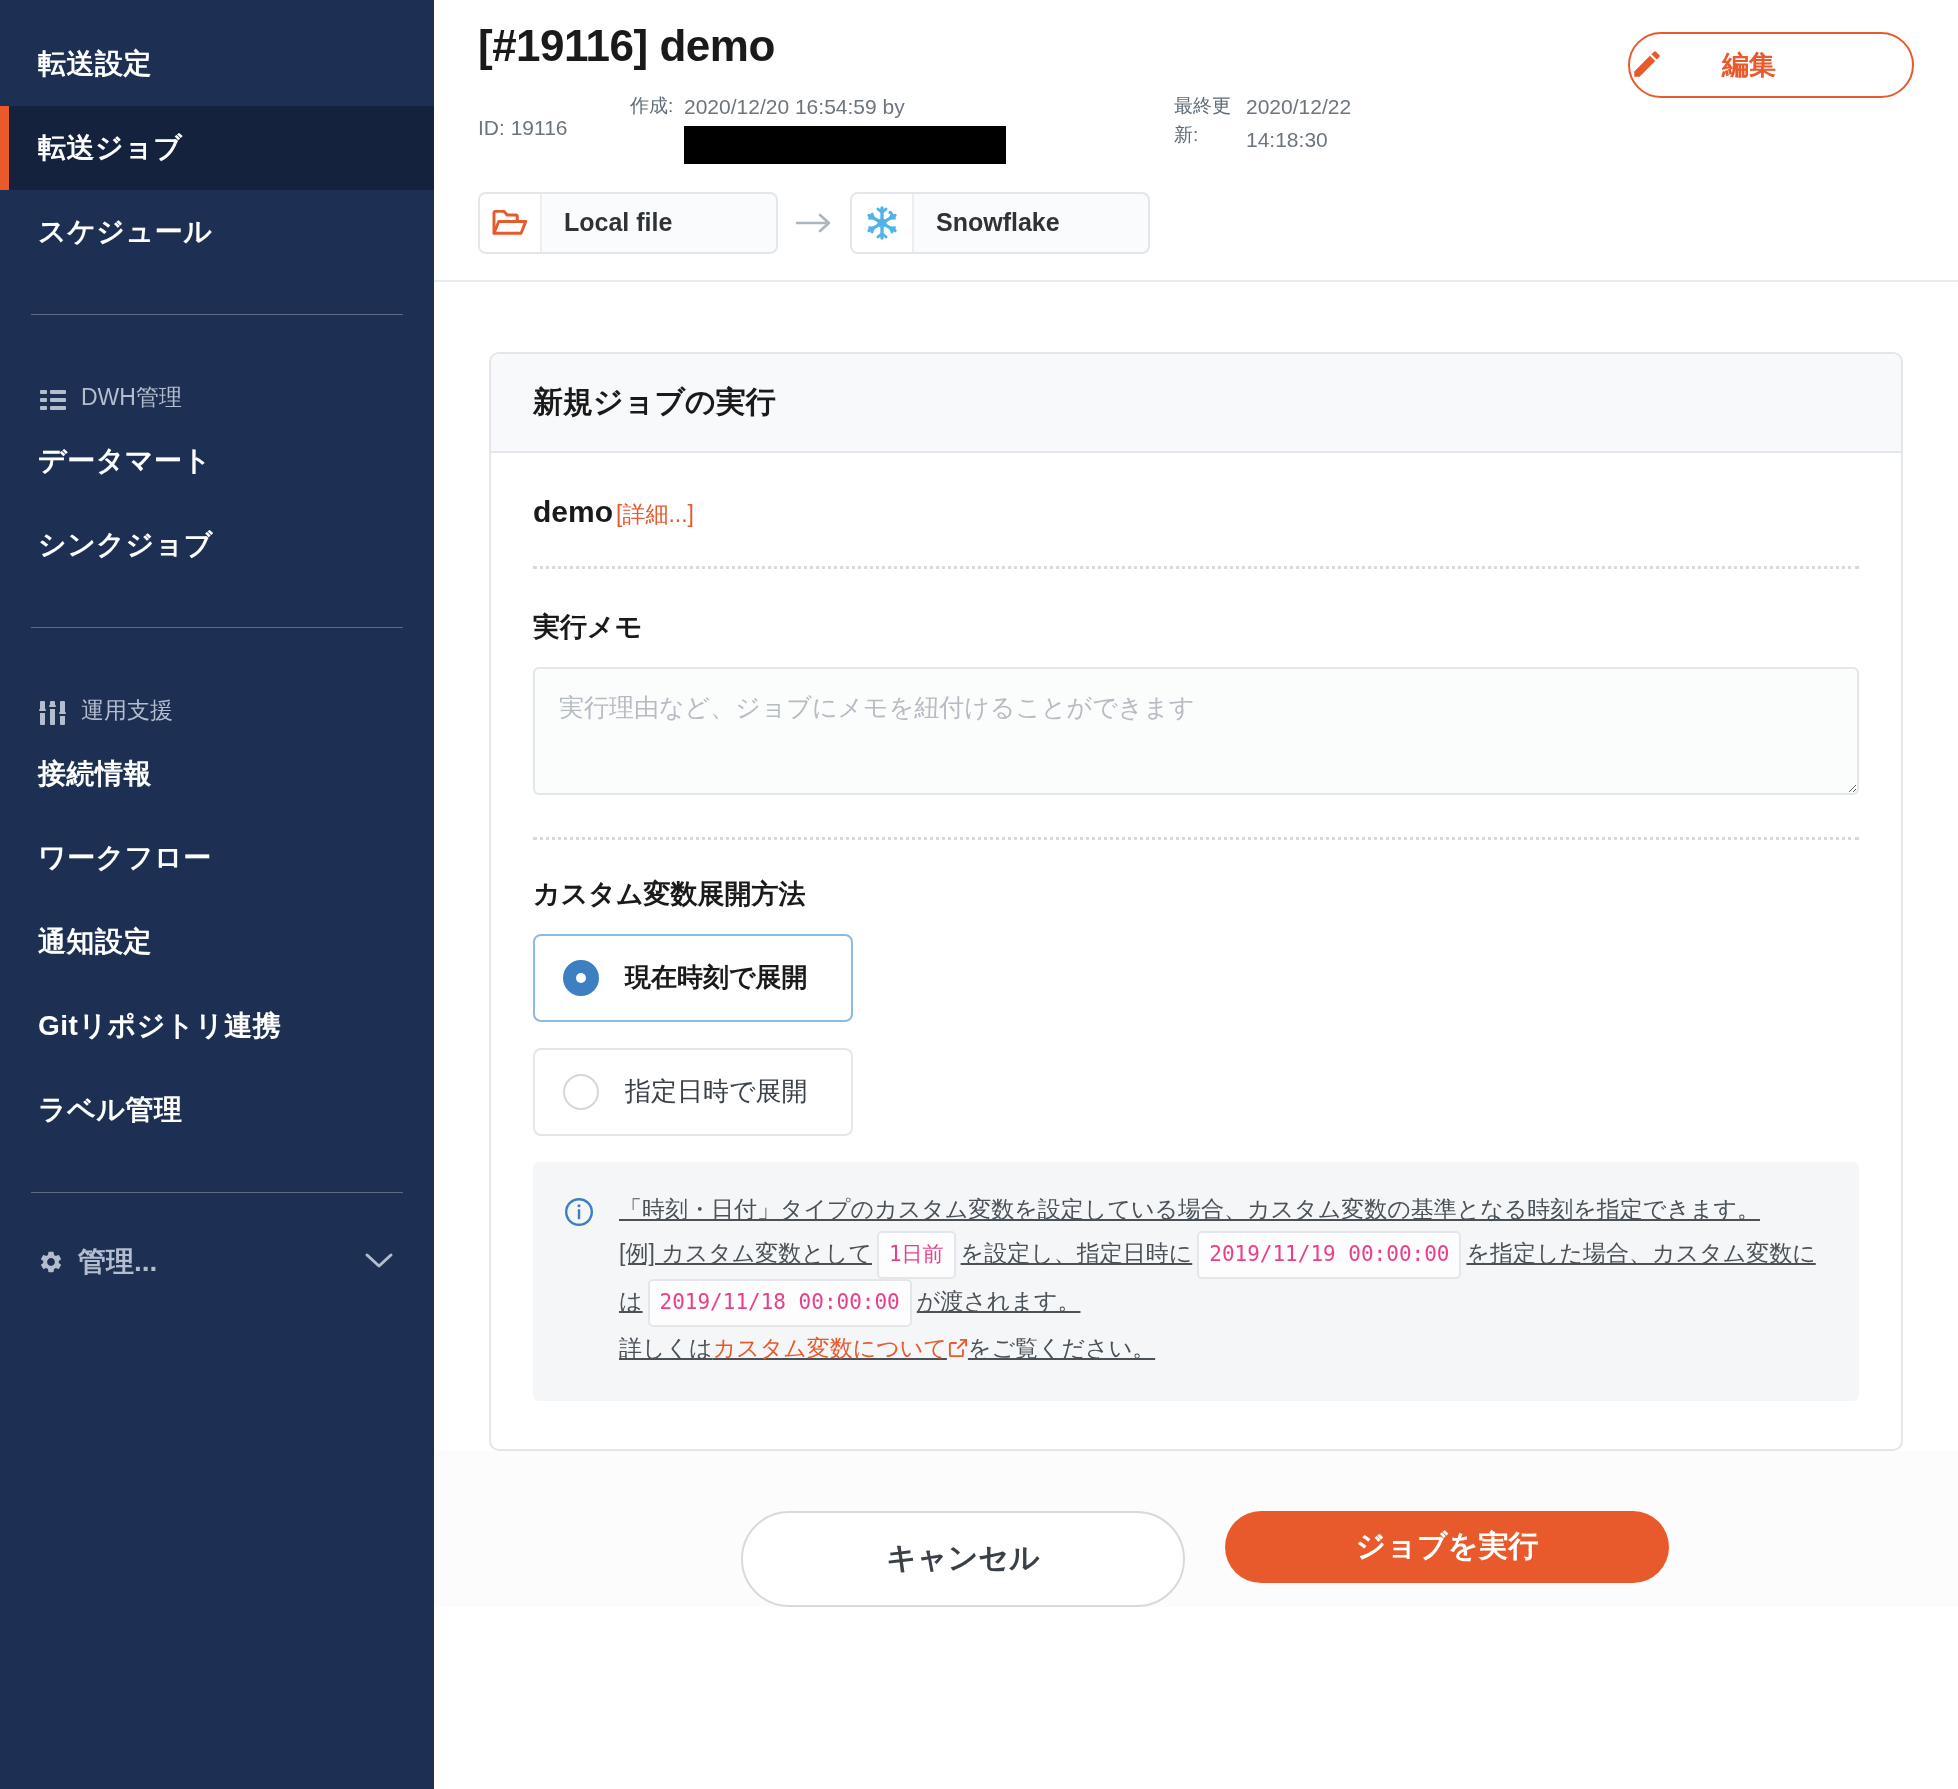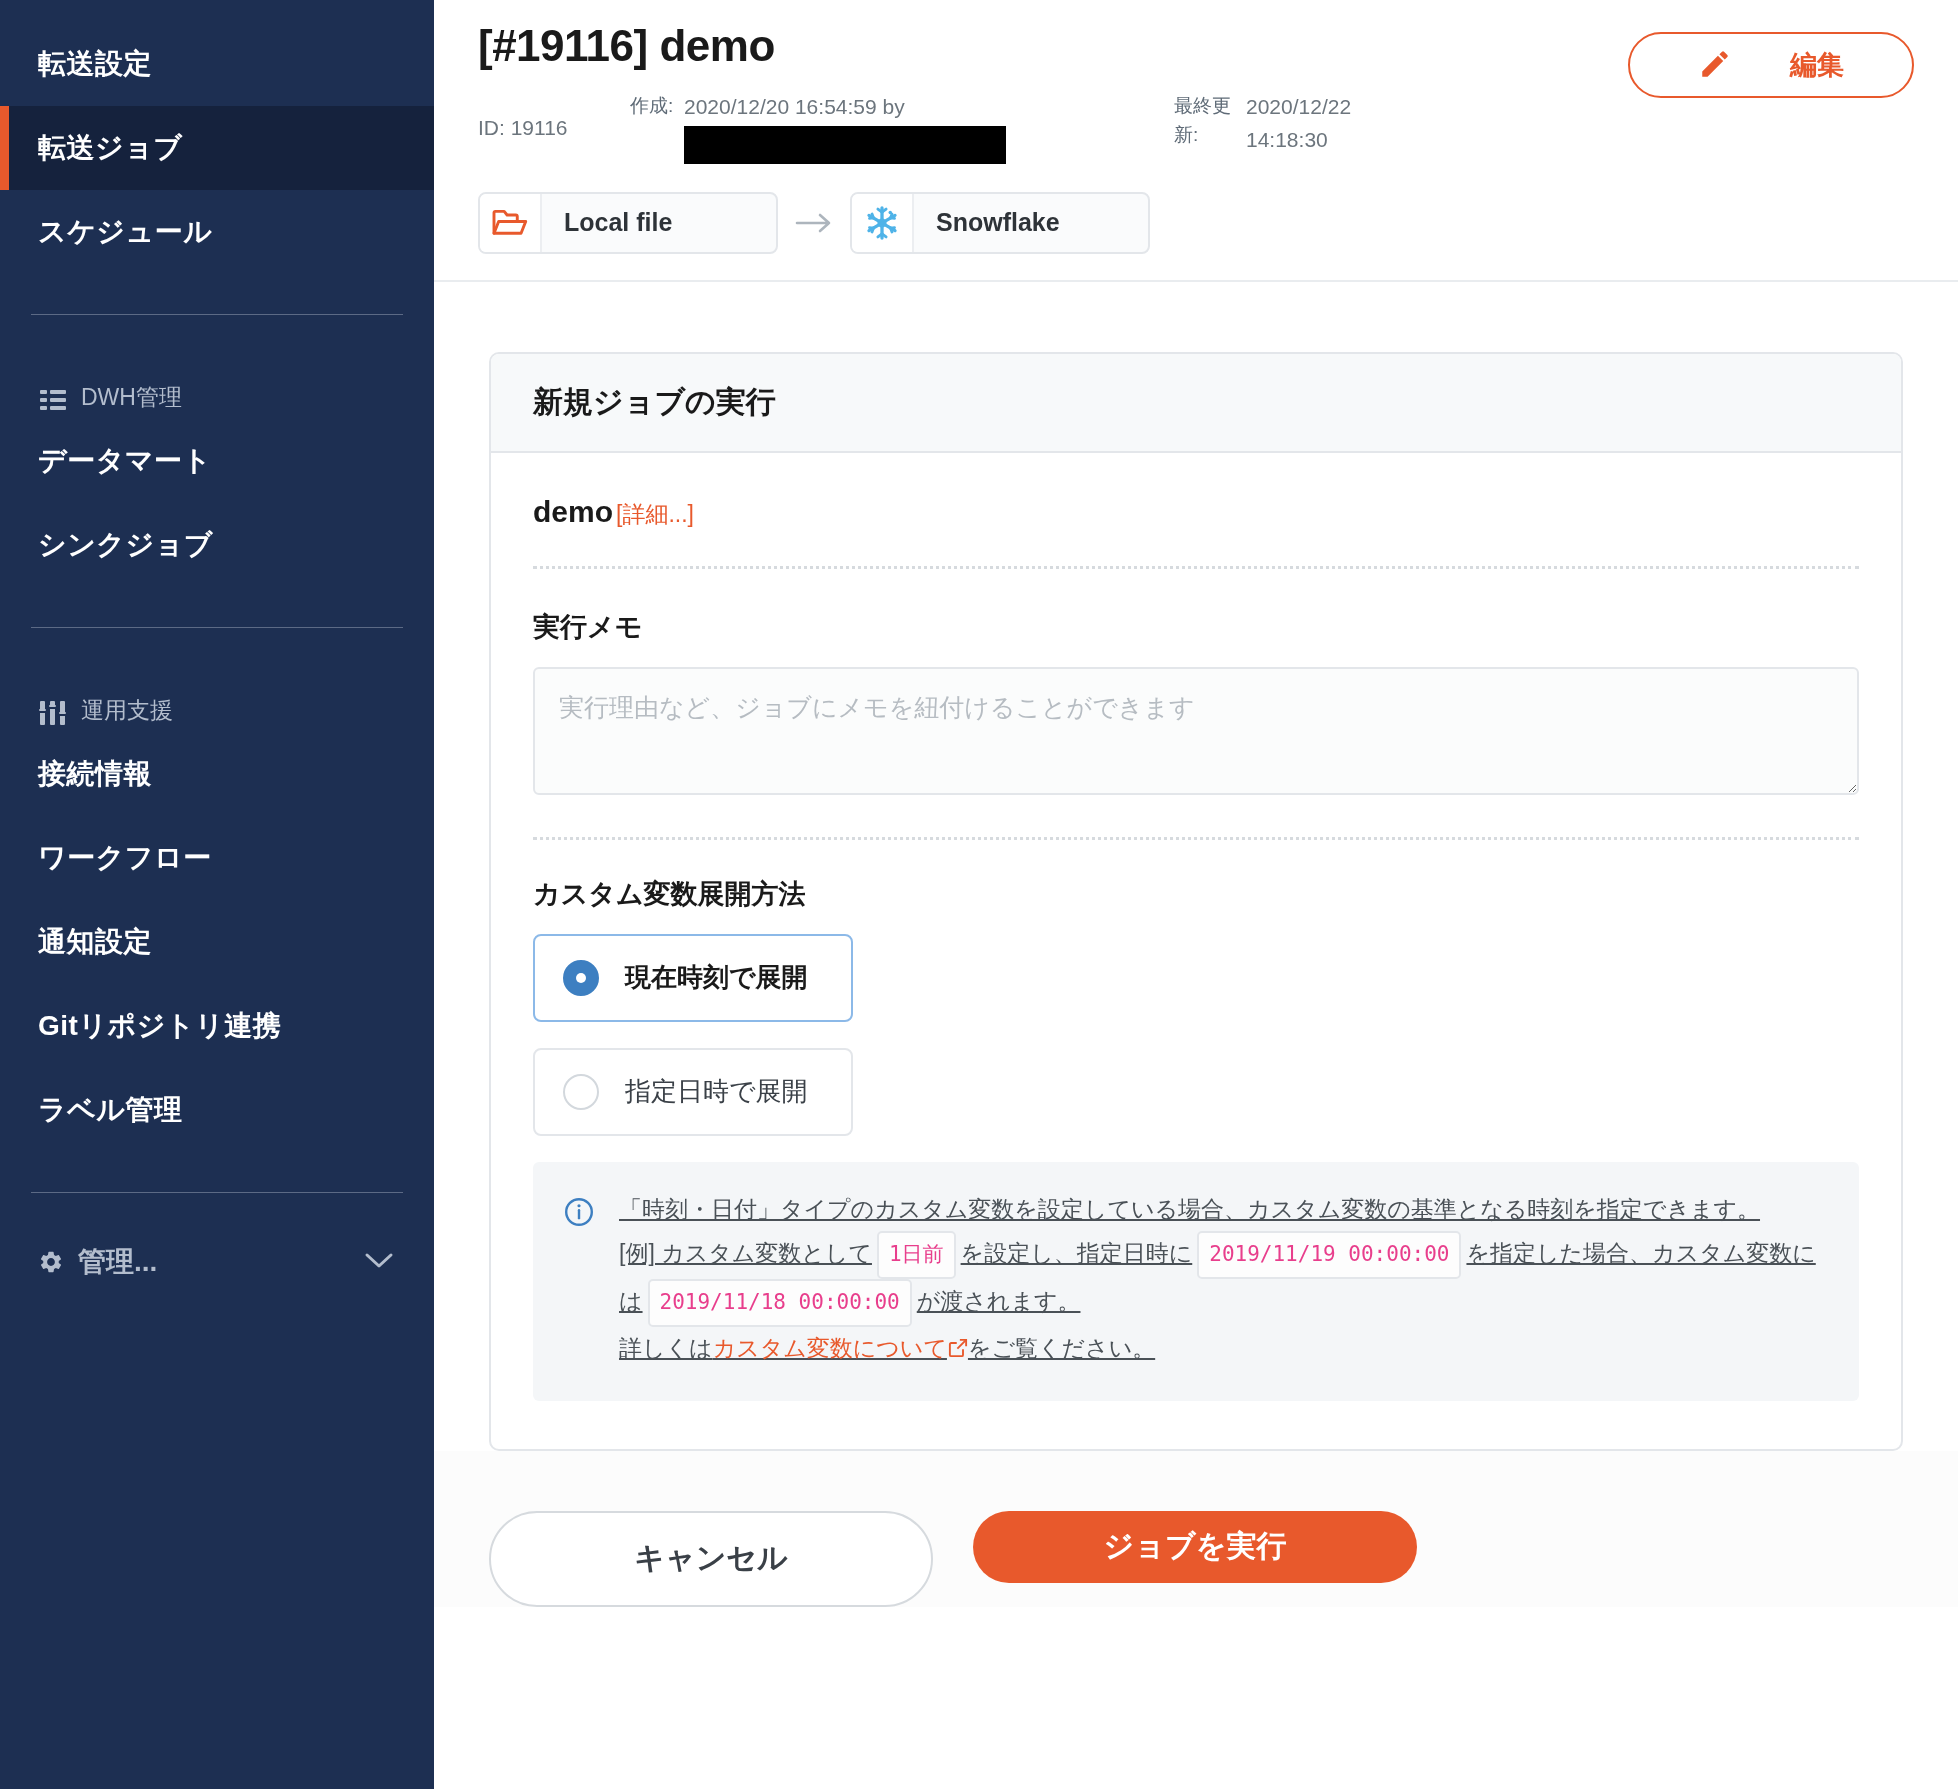--- a/index.html
+++ b/index.html
@@ -145,21 +145,20 @@
     position: absolute;
     right: 44px;
     top: 32px;
     width: 286px;
     height: 66px;
     border: 2px solid #e8592c;
     border-radius: 34px;
     background: #ffffff;
     display: flex;
     align-items: center;
-    justify-content: center;
     cursor: pointer;
     gap: 58px;
   }
   .edit-btn .lbl {
     color: #e8592c;
     font-size: 27px;
     font-weight: bold;
   }
 
   .connectors {
@@ -341,21 +340,21 @@
   .inline-link {
     color: #e8592c;
     text-decoration: none;
     cursor: pointer;
   }
   .ext-ic { display: inline-block; vertical-align: -2px; margin-left: 1px; }
 
   
   .footer-actions {
     display: flex;
-    justify-content: flex-start;
+    justify-content: center;
     gap: 40px;
     padding: 60px 37px 0 55px;
     background: #fcfcfc;
   }
   .btn-cancel {
     width: 444px;
     height: 96px;
     border-radius: 48px;
     border: 2px solid #d6dade;
     background: #ffffff;

